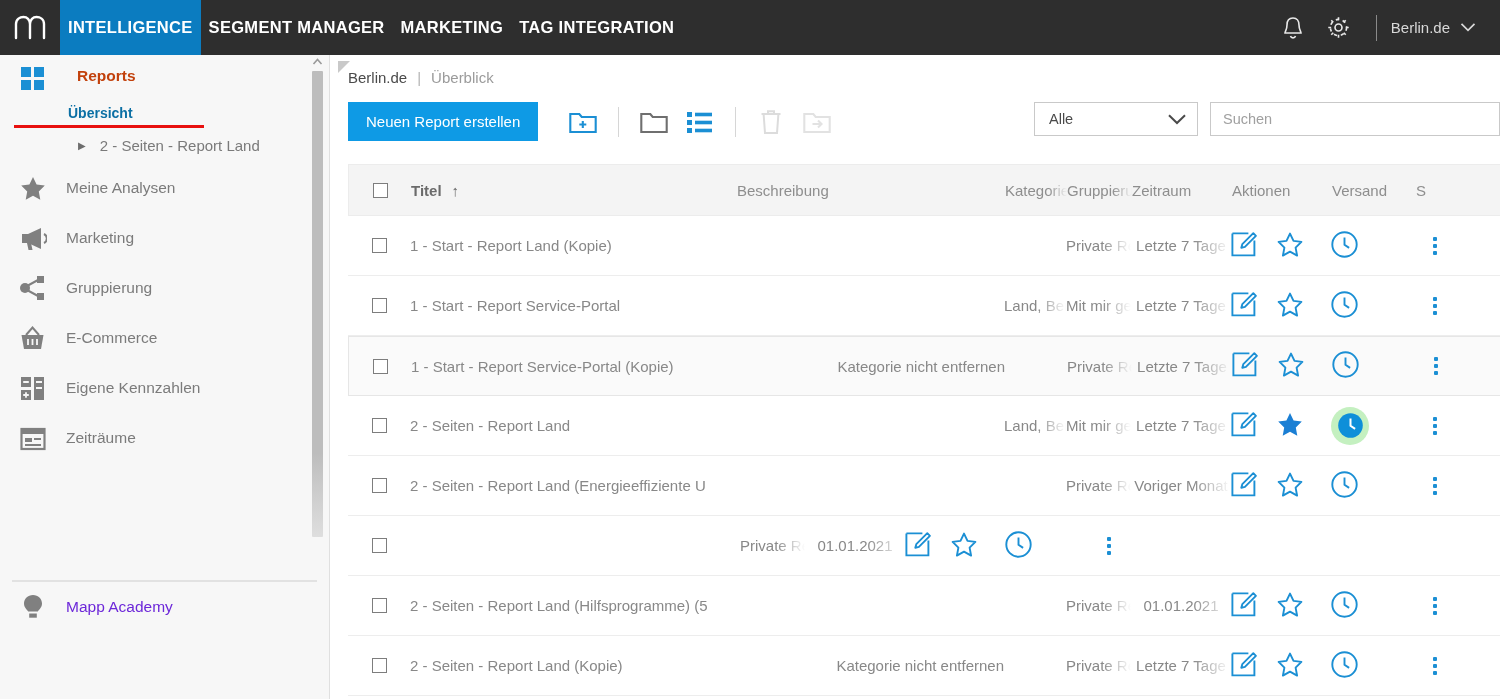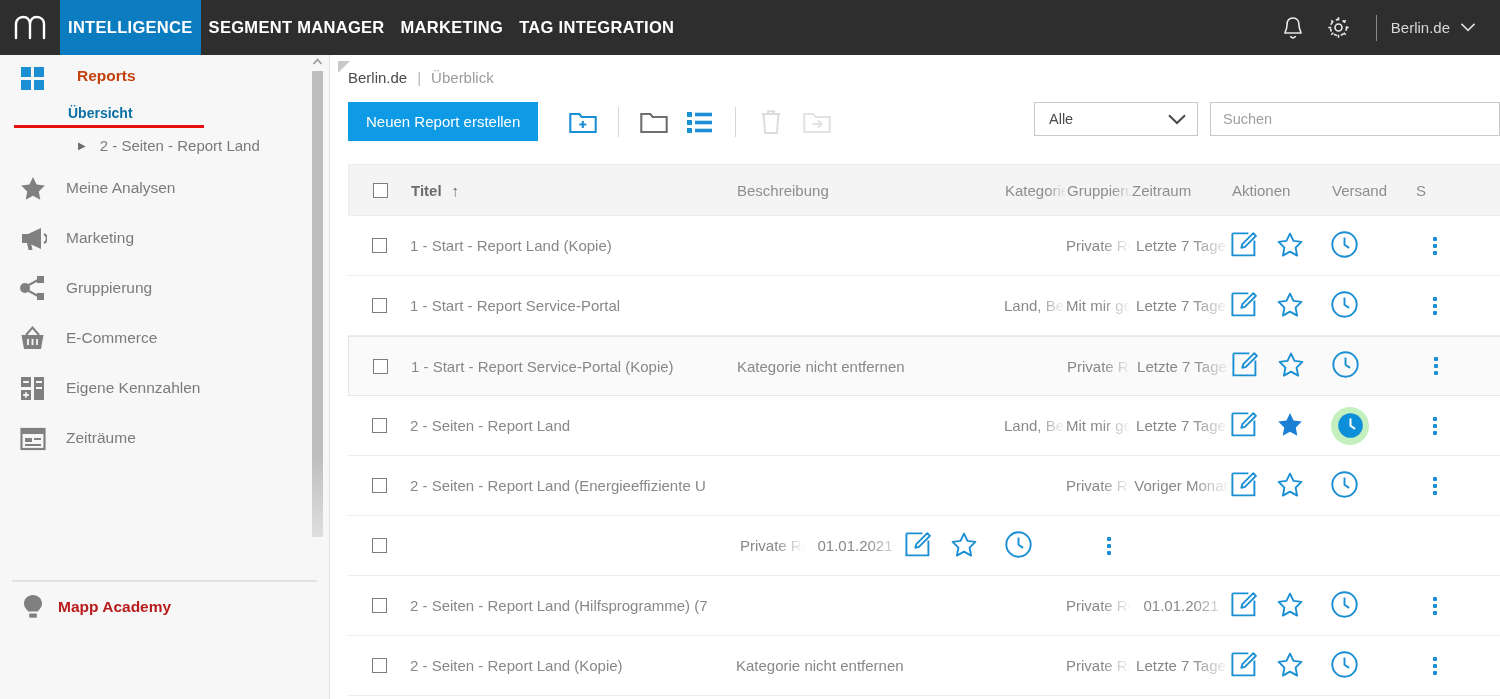--- a/index.html
+++ b/index.html
@@ -69,22 +69,22 @@
     position:absolute; top:16px; left:1px; width:11px; height:466px;
     background:linear-gradient(to bottom,#bdbdbd 0%,#bdbdbd 82%,#dedede 100%);
     border-radius:1px;
   }
   .sb-divider{ height:1px; background:#e2e2e2; margin:0 12px; }
   .sb-collapse{
     display:flex; align-items:center; justify-content:flex-end; gap:14px;
     padding:14px 18px; color:#7b7b7b; font-size:15px; cursor:pointer;
   }
   .sb-academy{
-    display:flex; align-items:center; gap:8px; padding:12px 0 12px 16px;
-    color:#b91c1c; font-weight:bold; font-size:15.5px; cursor:pointer;
+    display:flex; align-items:center; gap:16px; padding:12px 0 12px 16px;
+    color:#6d28d9; font-weight:normal; font-size:15.5px; cursor:pointer;
   }
   .sb-academy .ic{ width:34px; display:flex; justify-content:center; flex:0 0 34px;}
 
   
   .main{ flex:1; position:relative; background:#ffffff; overflow:hidden; }
   .crumb-wrap{ position:relative; padding:14px 0 10px 18px; }
   .corner-tri{
     position:absolute; left:8px; top:6px; width:0;height:0;
     border-left:12px solid #c9c9c9; border-bottom:12px solid transparent;
   }
@@ -123,21 +123,21 @@
   .th{ display:flex; align-items:center; }
   .th.title{ color:#6b6b6b; font-weight:bold; gap:10px;}
   .row{
     border-bottom:1px solid #ededed; height:60px; display:flex; align-items:center;
     font-size:15px; color:#888888; background:#fff;
   }
   .row.alt{ background:#fafafa; border:1px solid #e6e6e6; }
   .c-check{ width:62px; display:flex; justify-content:center; align-items:center; flex:0 0 62px;}
   .cb{ width:15px;height:15px;border:1.6px solid #7d7d7d;display:block;background:#fff;}
   .c-title{ width:326px; flex:0 0 326px; white-space:nowrap; overflow:hidden;}
-  .c-desc{ width:268px; flex:0 0 268px; white-space:nowrap; overflow:hidden;}
+  .c-desc{ width:268px; flex:0 0 268px; white-space:nowrap; overflow:hidden;text-align:right;}
   .c-kat{ width:62px; flex:0 0 62px; white-space:nowrap; overflow:hidden;
           -webkit-mask-image:linear-gradient(to right,#000 55%,transparent 100%);
           mask-image:linear-gradient(to right,#000 55%,transparent 100%);}
   .c-grp{ width:65px; flex:0 0 65px; white-space:nowrap; overflow:hidden;
           -webkit-mask-image:linear-gradient(to right,#000 55%,transparent 100%);
           mask-image:linear-gradient(to right,#000 55%,transparent 100%);}
   .c-zeit{ width:100px; flex:0 0 100px; white-space:nowrap; overflow:hidden;
           -webkit-mask-image:linear-gradient(to right,#000 62%,transparent 100%);
           mask-image:linear-gradient(to right,#000 62%,transparent 100%);text-align:center;}
   .c-akt{ width:100px; flex:0 0 100px; display:flex; align-items:center; gap:20px;}
@@ -609,21 +609,21 @@
                   <i></i>
                   <i></i>
                   <i></i>
                 </span>
               </div>
             </div>
             <div class="row">
               <div class="c-check">
                 <span class="cb"></span>
               </div>
-              <div class="c-title"><span class="titlelink">2 - Seiten - Report Land (Hilfsprogramme) (7</span></div>
+              <div class="c-title"><span class="titlelink">2 - Seiten - Report Land (Hilfsprogramme) (5</span></div>
               <div class="c-desc"></div>
               <div class="c-kat"></div>
               <div class="c-grp">Private Report</div>
               <div class="c-zeit">01.01.2021</div>
               <div class="c-akt">
                 <span><svg width="26" height="25" viewBox="0 0 26 25">
                     <path d="M1.4 1.4 h16 M1.4 1.4 v22 h22 v-15" fill="none" stroke="#1b8fd4" stroke-width="1.9"></path>
                     <path d="M22.3 1.2 l2.6 2.6 -11 11 -3.6 1 1 -3.6z" fill="none" stroke="#1b8fd4" stroke-width="1.9" stroke-linejoin="round"></path>
                   </svg></span>
                 <span><svg width="26" height="25" viewBox="0 0 26 25">

